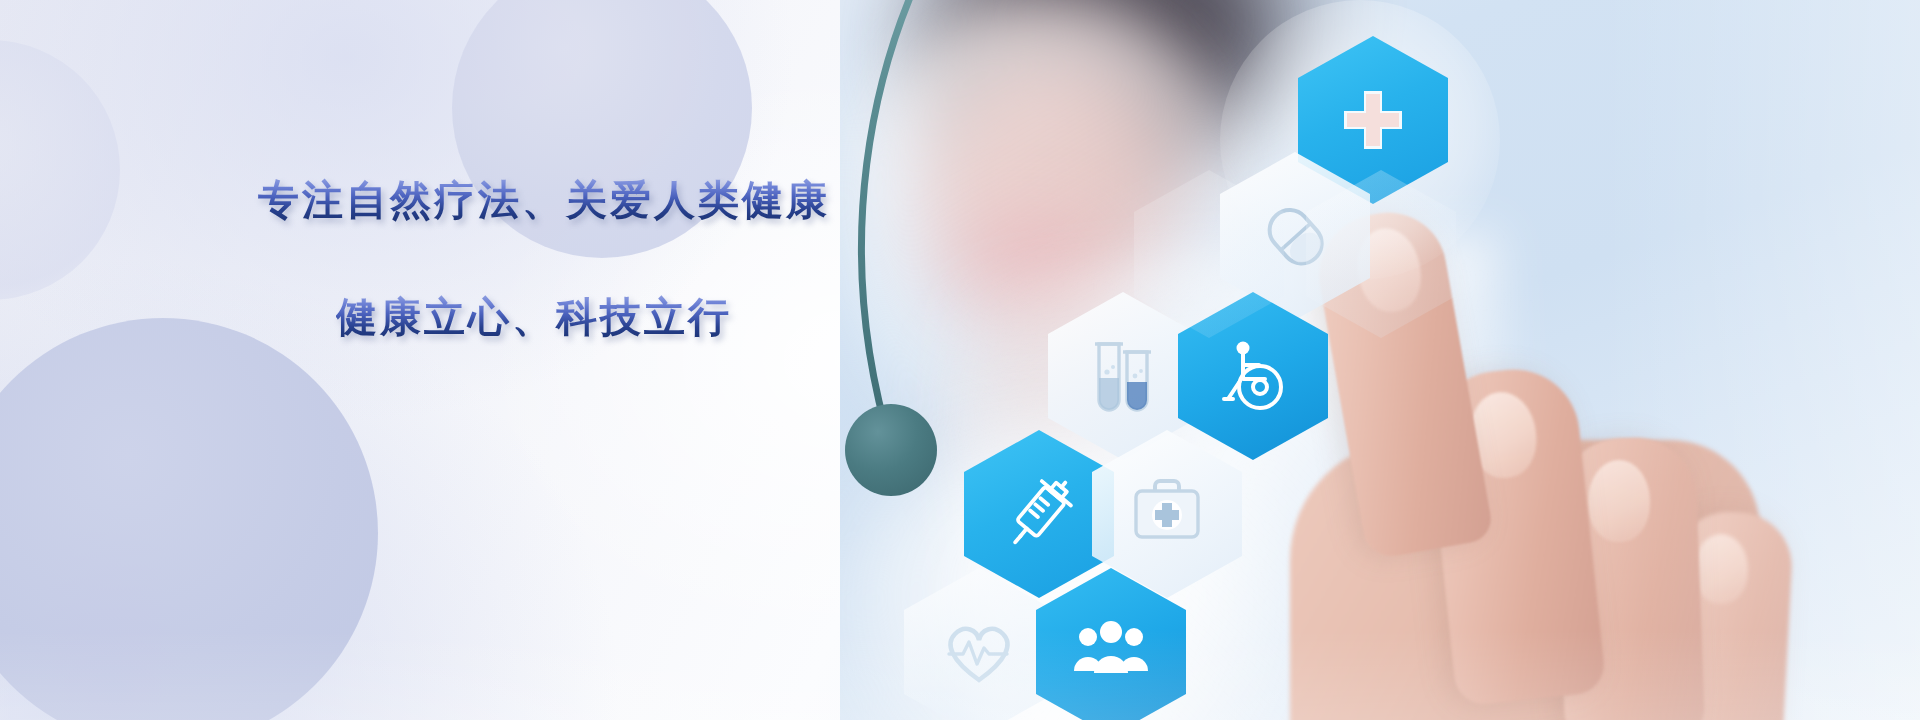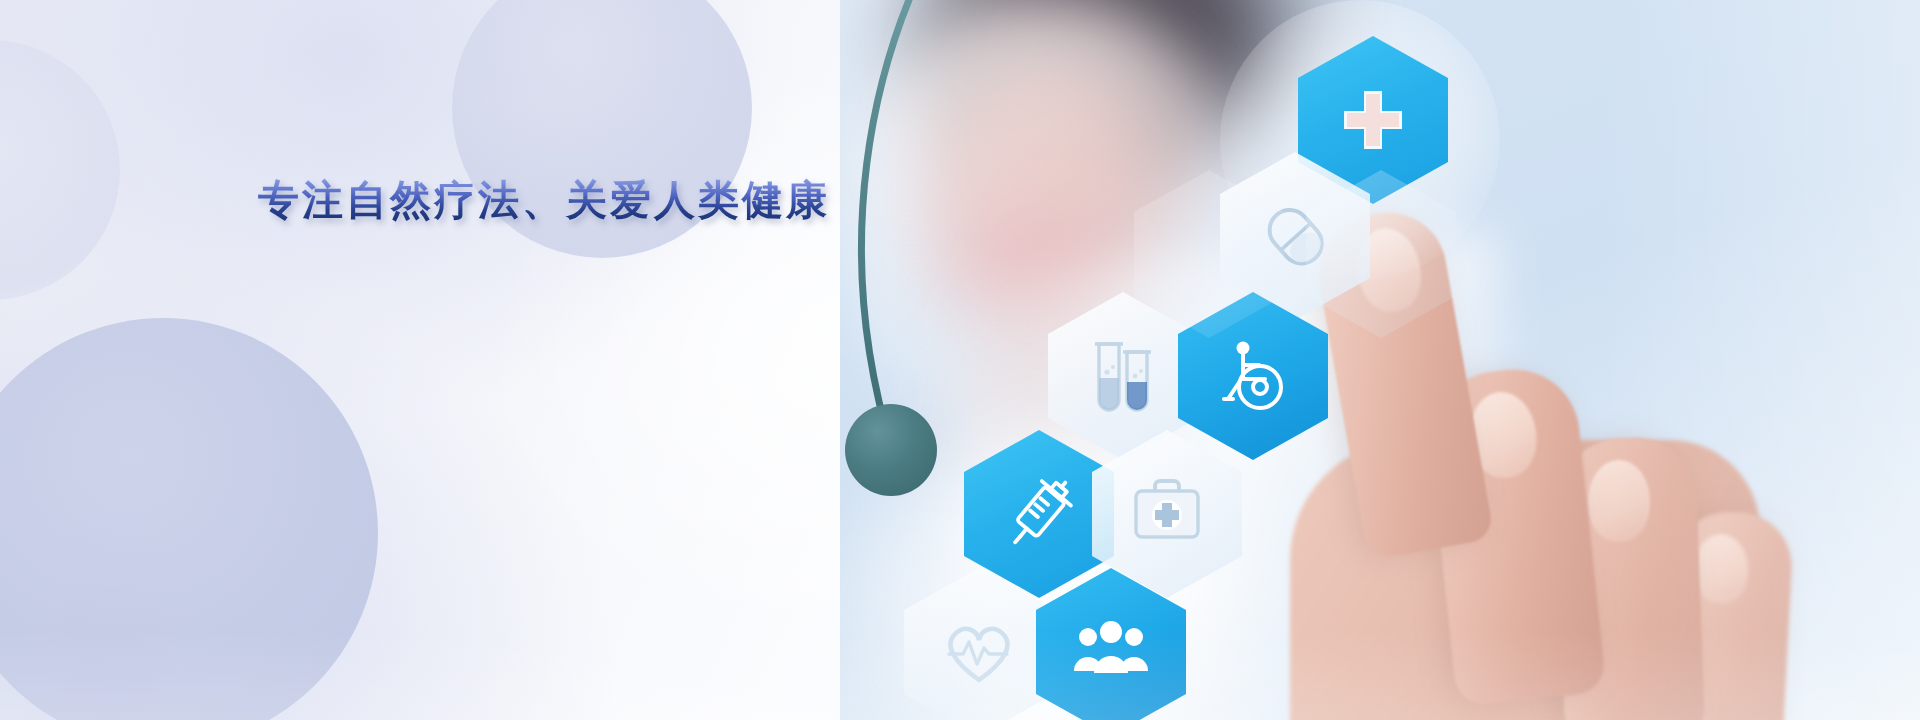--- a/index.html
+++ b/index.html
@@ -550,15 +550,16 @@
 
     <div class="hex hex-faint" style="left:386px; top:160px; opacity:0.35;"></div>
     <div class="hex hex-faint" style="left:214px; top:160px; opacity:0.28;"></div>
   </div>
 
   <div class="right-wash"></div>
   <div class="bottom-wash"></div>
 
   <div class="headline">
     <div class="hl-line hl-line-1">专注自然疗法、关爱人类健康</div>
+    <div class="hl-line hl-line-2">健康立心、科技立行</div>
   </div>
 
 </div>
 
 </body></html>

